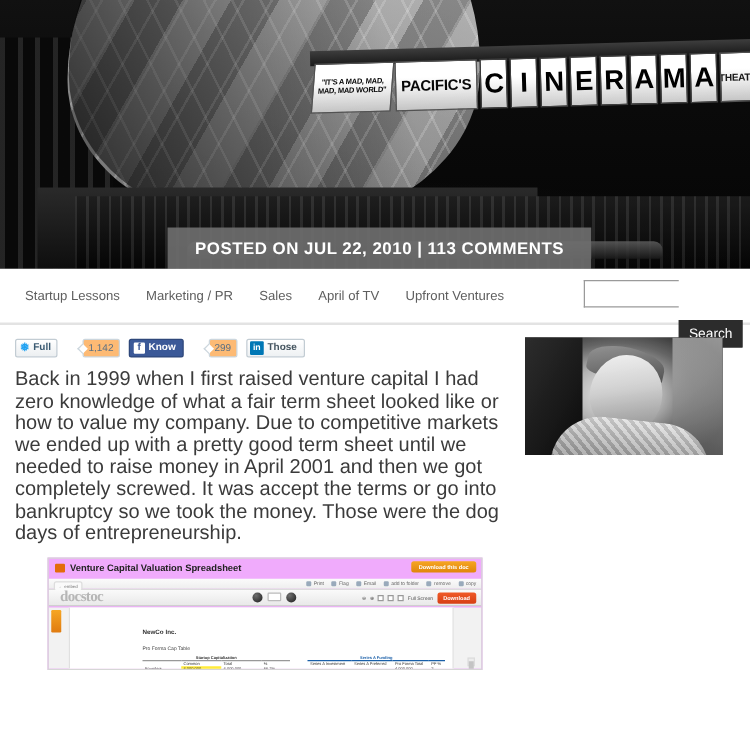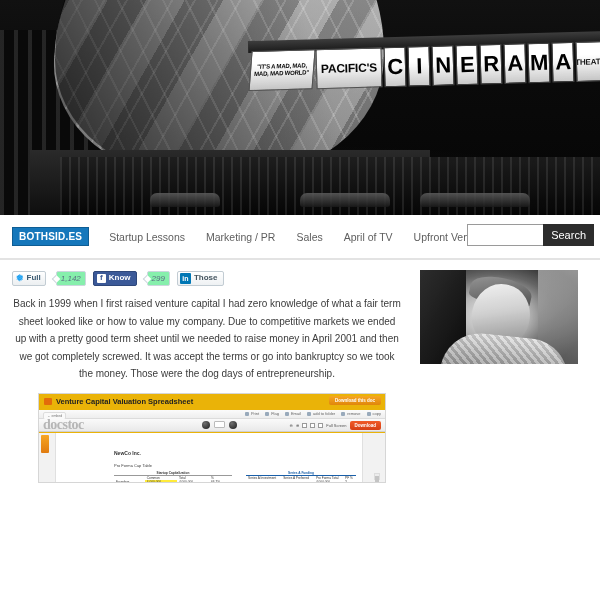--- a/index.html
+++ b/index.html
@@ -211,20 +211,21 @@
   }
   .search-btn {
     height: 22px;
     background: #2c2c2c;
     color: #ffffff;
     border: 1px solid #2c2c2c;
     font-size: 11px;
     padding: 0 7px;
     cursor: pointer;
     font-family: "Liberation Sans", sans-serif;
+    margin-top: 32px;
   }
 
   
   .content {
     position: relative;
     width: 600px;
     padding: 10px 12px 0 12px;
     display: flex;
     gap: 18px;
   }
@@ -252,29 +253,28 @@
     color: #3a5a72;
     padding: 0 4px 0 3px;
     gap: 3px;
   }
   .bird {
     color: #1da1f2; font-size: 9px; line-height: 1;
   }
   .count-bubble {
     display: inline-flex; align-items: center;
     height: 15px;
-    margin-left: 3px;
+    margin-left: 13px;
     padding: 0 4px;
     font-size: 8px;
     color: #5b7083;
-    background: #86efac;
+    background: #fdba74;
     border: 1px solid #ccd6dd;
     border-radius: 2px;
     position: relative;
-    font-style: italic;
   }
   .count-bubble::before {
     content: "";
     position: absolute;
     left: -4px; top: 4px;
     width: 5px; height: 5px;
     background: #ffffff;
     border-left: 1px solid #ccd6dd;
     border-bottom: 1px solid #ccd6dd;
     transform: rotate(45deg);
@@ -300,33 +300,32 @@
     gap: 3px;
   }
   .li-in {
     display:inline-flex; align-items:center; justify-content:center;
     width: 11px; height: 11px;
     background: #0077b5; color: #ffffff;
     font-size: 7px; font-weight: bold; border-radius: 1px;
   }
 
   .body-text {
-    font-size: 10px;
+    font-size: 16px;
     line-height: 17.6px;
     color: #3b3b3b;
     margin: 8px 0 10px 0;
-    text-align: center;
   }
 
   
   .embed {
     margin-left: 26px;
     width: 348px;
     height: 90px;
-    background: #eab308;
+    background: #f0abfc;
     border: 1px solid #d6d6d6;
     position: relative;
     overflow: hidden;
     font-size: 4px;
     color: #444;
   }
   .embed-title {
     position: absolute;
     left: 5px; top: 3px;
     display: flex; align-items: center; gap: 4px;
@@ -370,22 +369,22 @@
   }
   .embed-toolbar2 {
     position: absolute;
     left: 0; top: 25px; right: 0;
     height: 13px;
     background: linear-gradient(180deg,#fafafa,#e9e9e9);
     border-bottom: 1px solid #cfcfcf;
     display: flex; align-items: center;
   }
   .docstoc {
-    margin-left: 4px;
-    font-size: 14px;
+    margin-left: 9px;
+    font-size: 12px;
     font-weight: bold;
     color: #b6b6b6;
     letter-spacing: -0.5px;
     font-family: "Liberation Serif", serif;
   }
   .pager {
     position: absolute; left: 47%; top: 27px;
     display: flex; align-items: center; gap: 4px;
   }
   .pg-circle {
@@ -529,24 +528,24 @@
         <div class="cin-letter">A</div>
       </div>
       <div class="mq-panel mq-theatre">THEATRE</div>
     </div>
     <div class="skyline"></div>
     <div class="car" style="left:300px;width:90px;"></div>
     <div class="car" style="left:420px;width:110px;"></div>
     <div class="car" style="left:150px;width:70px;"></div>
   </div>
 
+  <div class="hero-meta">POSTED ON JUL 22, 2010 | 113 COMMENTS</div>
 </div>
 
 <div class="navbar">
-  <div class="logo">BOTHSID.ES</div>
   <div class="nav-links">
     <a class="nav-link" href="#">Startup Lessons</a>
     <a class="nav-link" href="#">Marketing / PR</a>
     <a class="nav-link" href="#">Sales</a>
     <a class="nav-link" href="#">April of TV</a>
     <a class="nav-link" href="#">Upfront Ventures</a>
   </div>
   <div class="search-wrap">
     <input class="search-input" type="text" placeholder="" style="">
     <button class="search-btn">Search</button>

